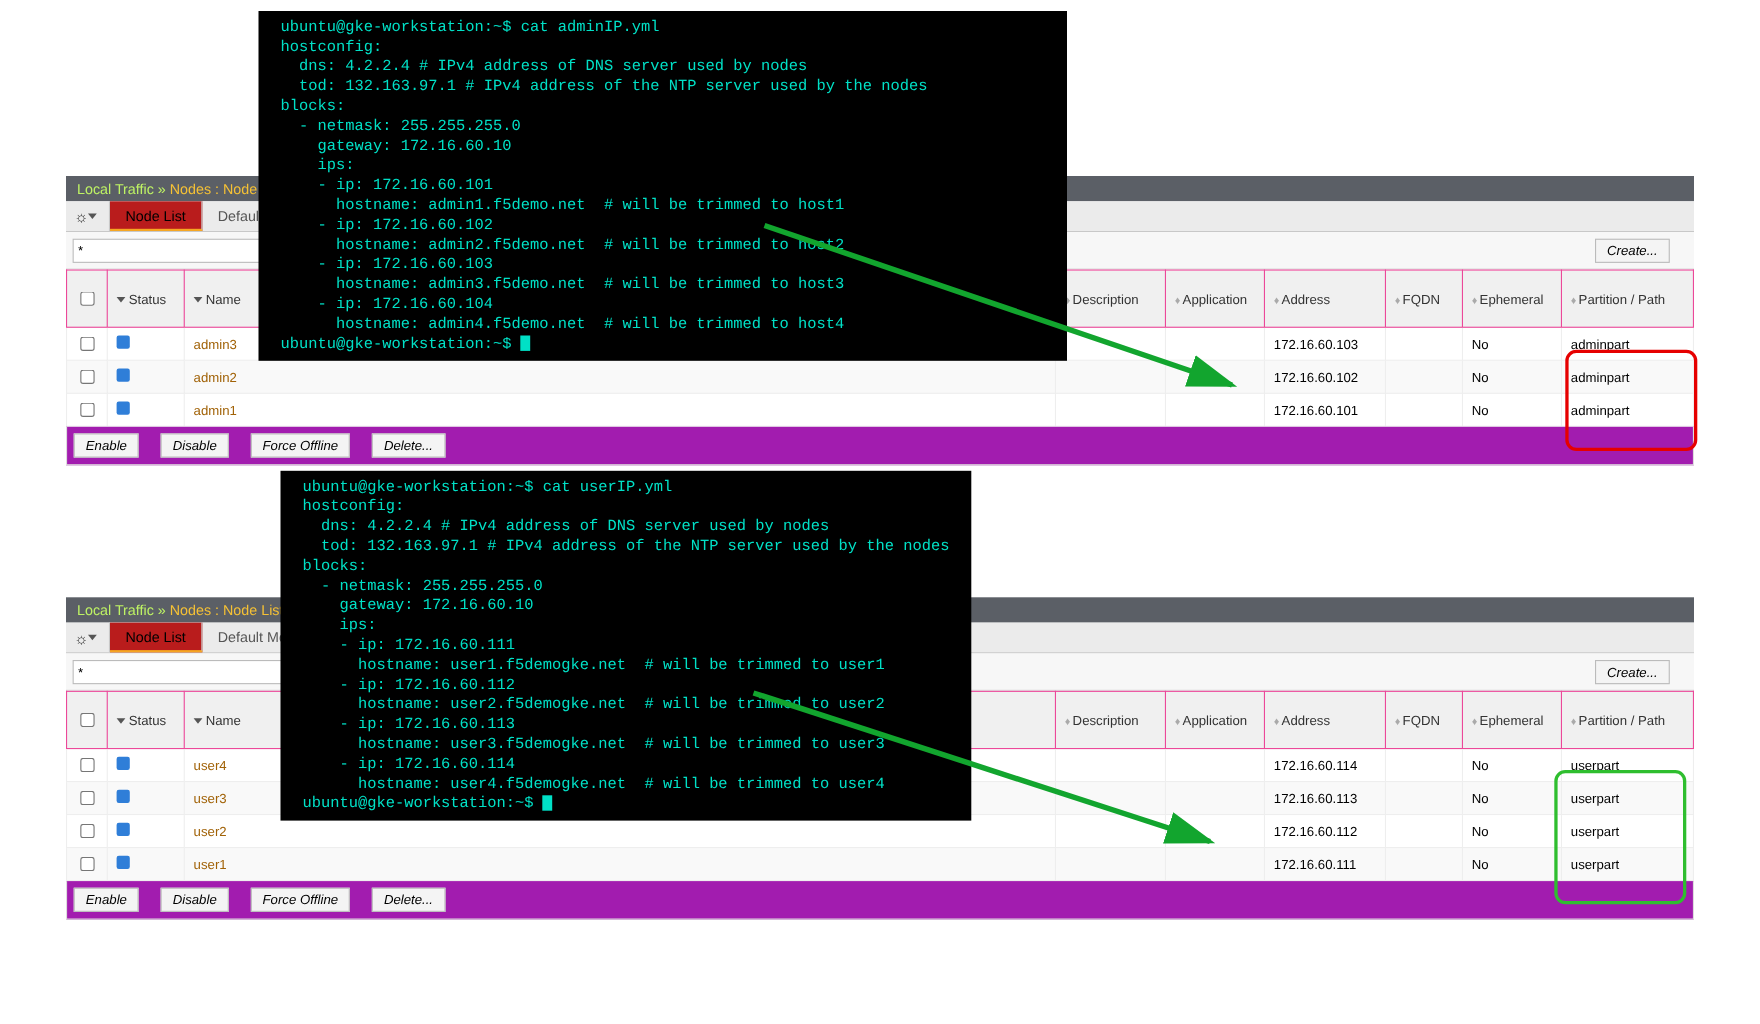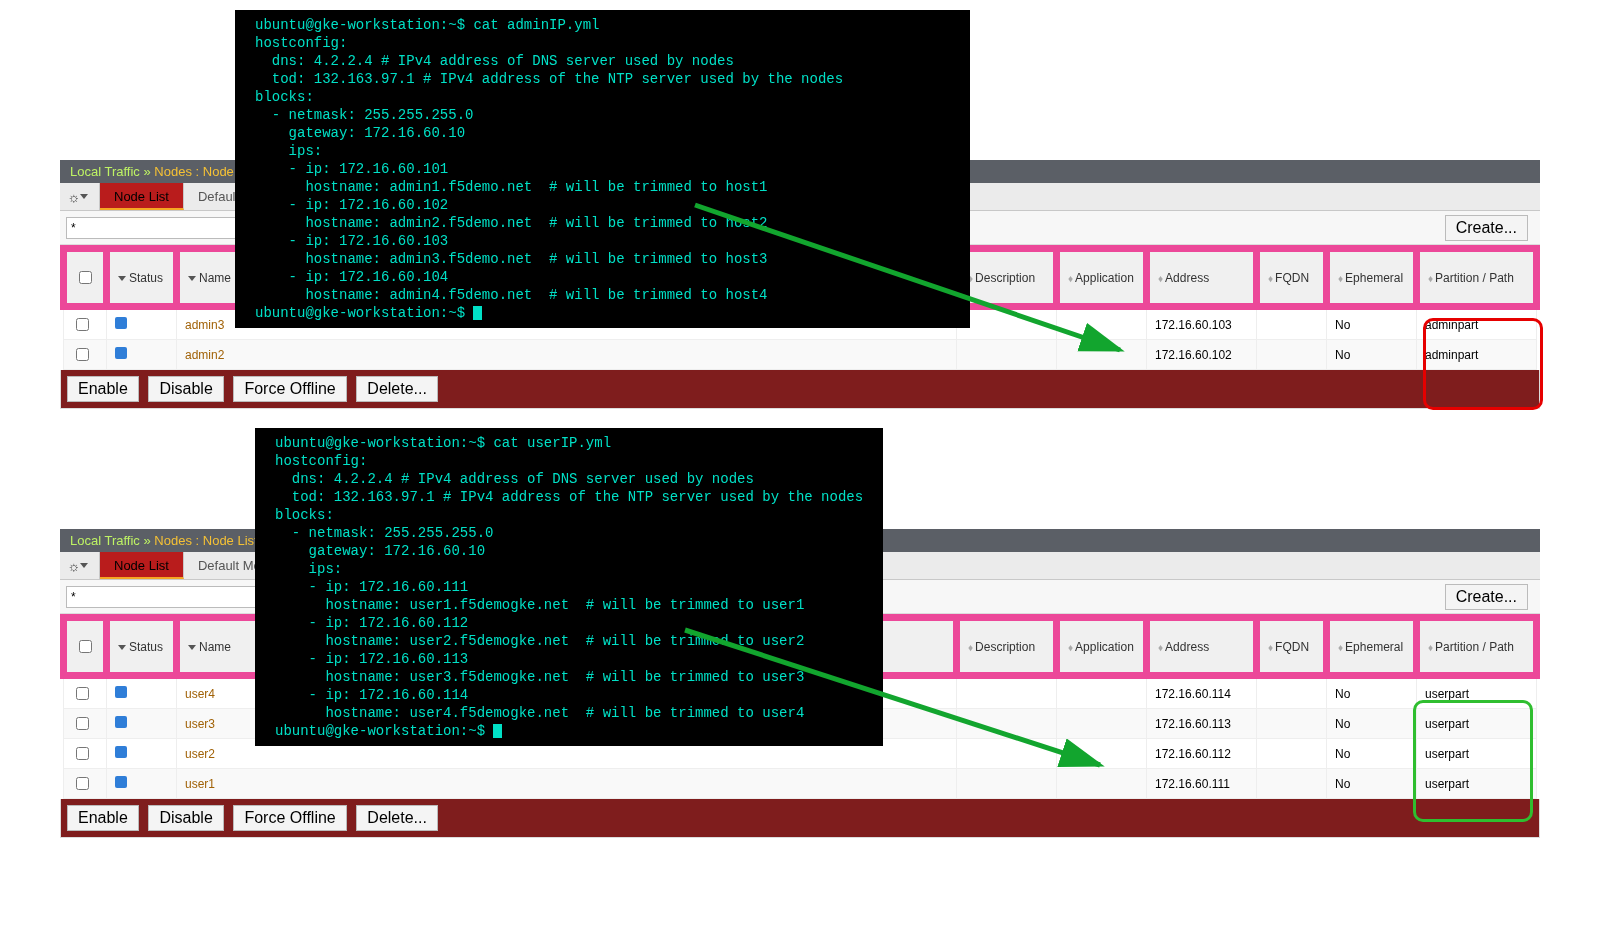--- a/index.html
+++ b/index.html
@@ -62,31 +62,32 @@
     width:210px;
     height:22px;
     border:1px solid #bbb;
     padding:0 4px;
     font-size:12px;
   }
   .btn {
     background:#f4f4f4;
     border:1px solid #bbb;
     padding:3px 10px;
-    font-size:16px;
+    font-size:12px;
     cursor:pointer;
-    margin-right:6px;
+    margin-right:16px;
+    font-style:italic;
   }
   table.data {
     width:100%;
     border-collapse:collapse;
   }
   table.data th {
     background:#f0f0f0;
-    border:7px solid #ec4899;
+    border:1px solid #ec4899;
     text-align:left;
     padding:16px 8px;
     font-weight:normal;
     color:#333;
     font-size:12px;
     white-space:nowrap;
   }
   table.data td {
     border:1px solid #eee;
     padding:5px 8px;
@@ -96,21 +97,21 @@
   table.data tr:nth-child(even) td { background:#f9f9f9; }
   .sort-ico { color:#aaa; font-size:10px; margin-right:2px;}
   .node-sq {
     width:12px; height:12px;
     background:#2f7ed8;
     border-radius:2px;
     display:inline-block;
   }
   a.nodelink { color:#a16207; text-decoration:none; }
   .action-row {
-    background:#7f1d1d;
+    background:#a21caf;
     border:1px solid #ddd;
     border-top:none;
     padding:6px;
   }
   .hi-red { position:absolute; border:3px solid #e60000; border-radius:10px; }
   .hi-green { position:absolute; border:3px solid #2fbe2f; border-radius:10px; }
   .term {
     position:absolute;
     background:#000;
     color:#00e0c6;
@@ -190,20 +191,31 @@
           <td>No</td>
           <td>adminpart</td>
         </tr>
         <tr>
           <td><input type="checkbox" style=""></td>
           <td><span class="node-sq"></span></td>
           <td><a href="#" class="nodelink">admin2</a></td>
           <td></td>
           <td></td>
           <td>172.16.60.102</td>
+          <td></td>
+          <td>No</td>
+          <td>adminpart</td>
+        </tr>
+        <tr>
+          <td><input type="checkbox" style=""></td>
+          <td><span class="node-sq"></span></td>
+          <td><a href="#" class="nodelink">admin1</a></td>
+          <td></td>
+          <td></td>
+          <td>172.16.60.101</td>
           <td></td>
           <td>No</td>
           <td>adminpart</td>
         </tr>
       </tbody>
   </table>
   <div class="action-row">
     <button class="btn">Enable</button>
     <button class="btn">Disable</button>
     <button class="btn">Force Offline</button>

